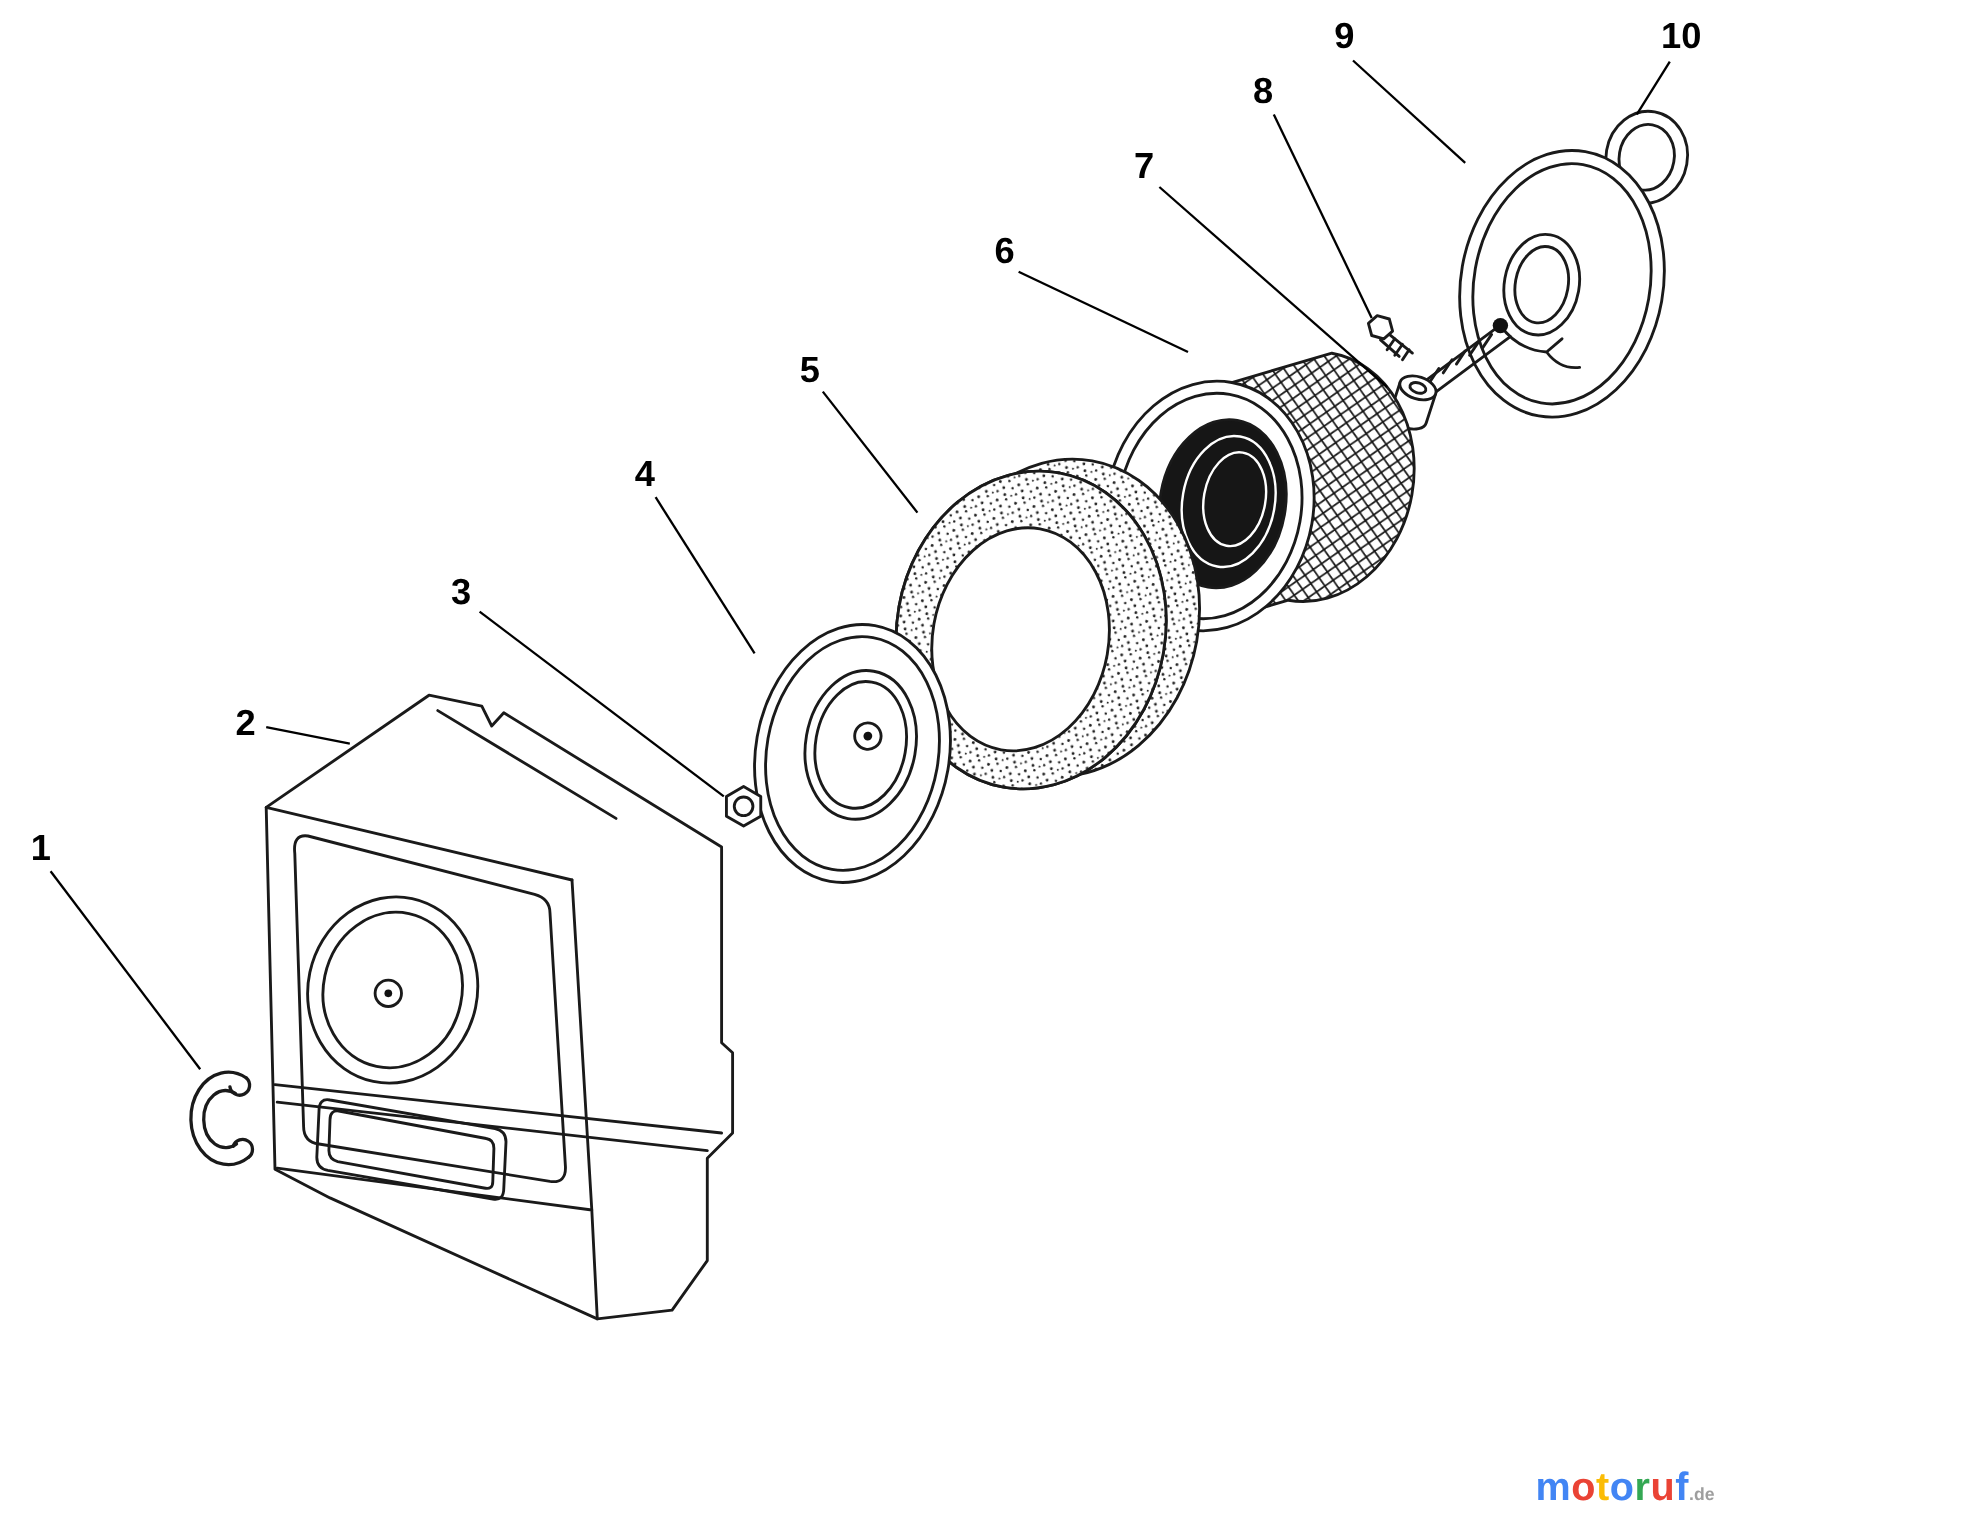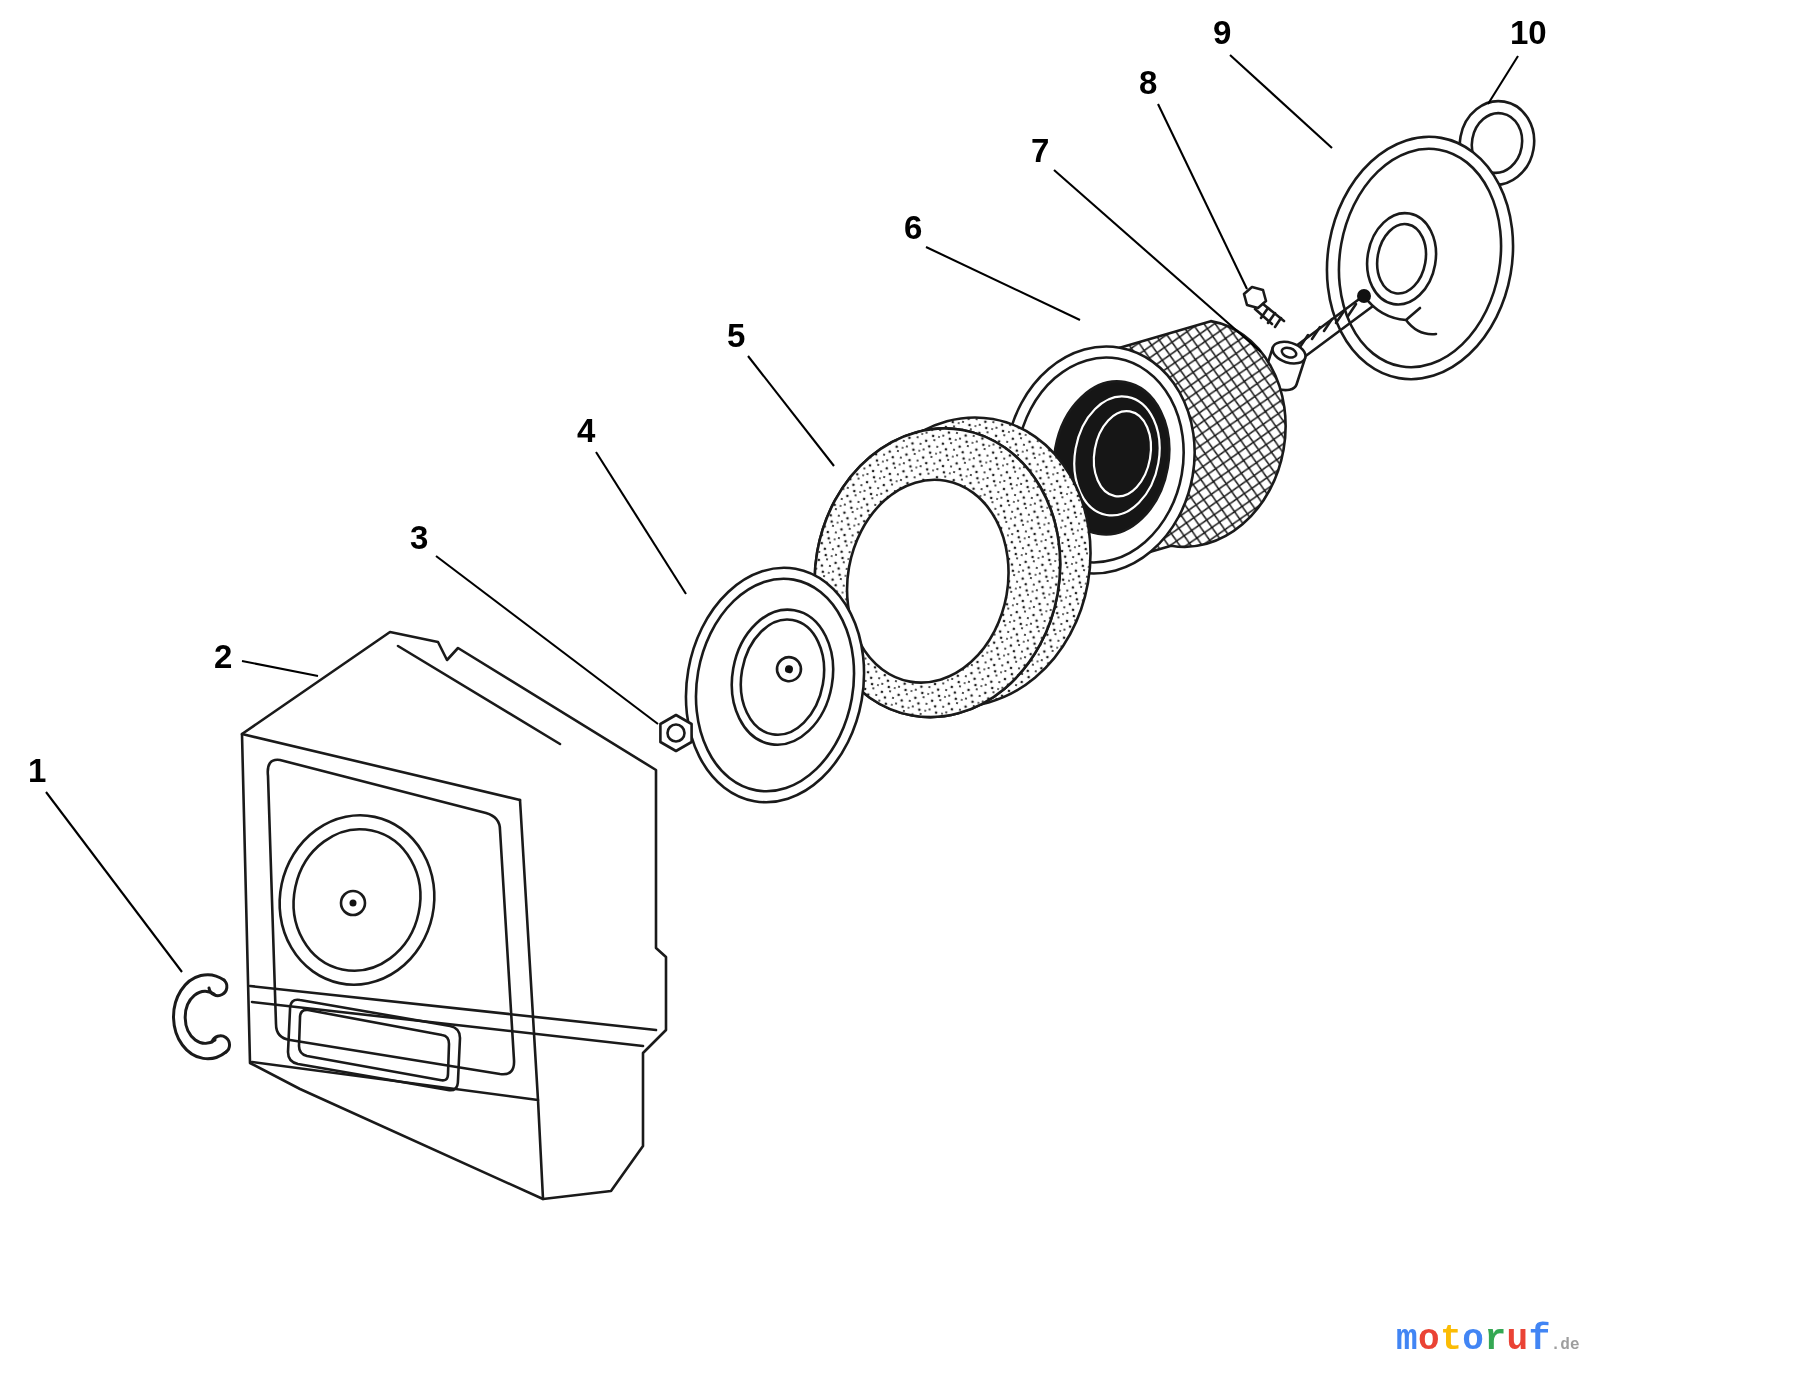--- a/index.html
+++ b/index.html
@@ -36,22 +36,22 @@
     fill: #000000;
     stroke: none;
   }
   #callout-layer line {
     stroke: #000000;
     stroke-width: 2.1;
   }
   .watermark {
     position: absolute;
     left: 1396px;
-    bottom: 28px;
-    font-family: Liberation Mono, monospace;
+    bottom: 16px;
+    font-family: Liberation Sans, sans-serif;
     font-weight: 700;
     font-size: 36px;
     line-height: 1;
     letter-spacing: 0.5px;
     white-space: nowrap;
     cursor: pointer;
   }
   .watermark .wm-suffix {
     font-size: 16px;
     font-weight: 700;

